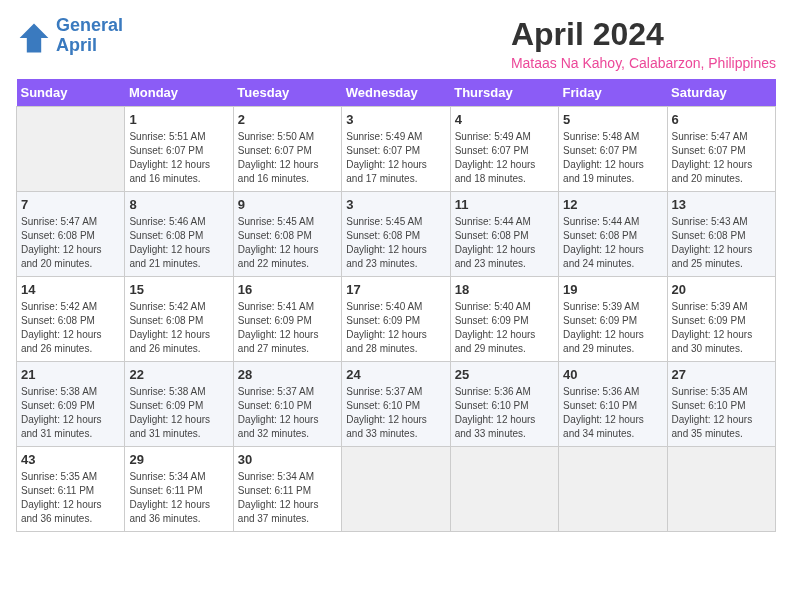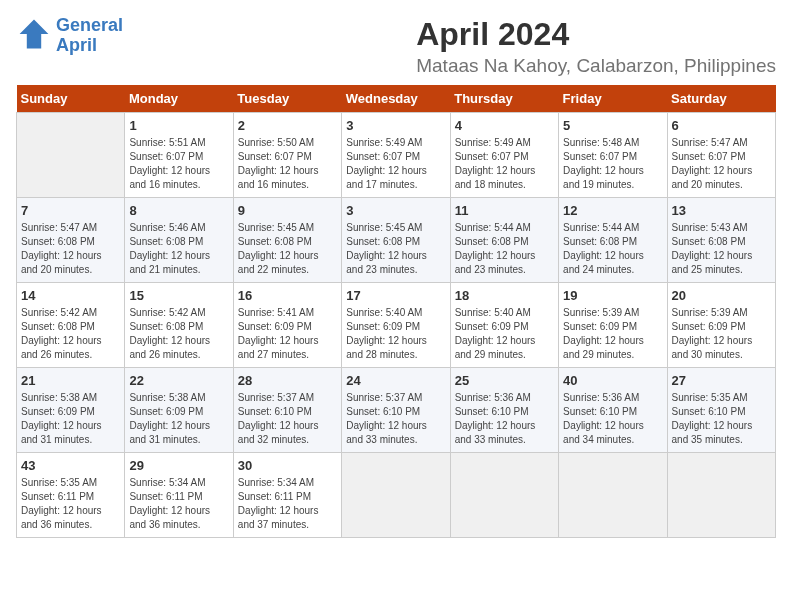--- a/index.html
+++ b/index.html
@@ -11,21 +11,21 @@
       padding: 16px;
     }
     .header {
       display: flex;
       justify-content: space-between;
       align-items: flex-start;
       margin-bottom: 8px;
     }
     .logo {
       display: flex;
-      align-items: flex-start;
+      align-items: flex-end;
       gap: 4px;
     }
     .logo-text {
       font-size: 18px;
       font-weight: bold;
       color: #333;
       line-height: 1.1;
     }
     .logo-blue { color: #3a7abf; }
     .logo-icon {
@@ -34,31 +34,31 @@
     }
     .title-area {
       text-align: left;
     }
     .month-title {
       font-size: 32px;
       font-weight: bold;
       color: #333;
     }
     .subtitle {
-      font-size: 19px;
-      color: #737373;
+      font-size: 14px;
+      color: #ec4899;
       margin-top: 2px;
     }
     table {
       width: 100%;
       border-collapse: collapse;
       font-size: 11px;
     }
     thead tr th {
-      background: #c2410c;
+      background: #8b5cf6;
       color: #fff;
       padding: 6px 4px;
       text-align: left;
       font-size: 13px;
       font-weight: bold;
     }
     tbody tr td {
       vertical-align: top;
       padding: 5px 4px;
       border: 1px solid #ccc;

